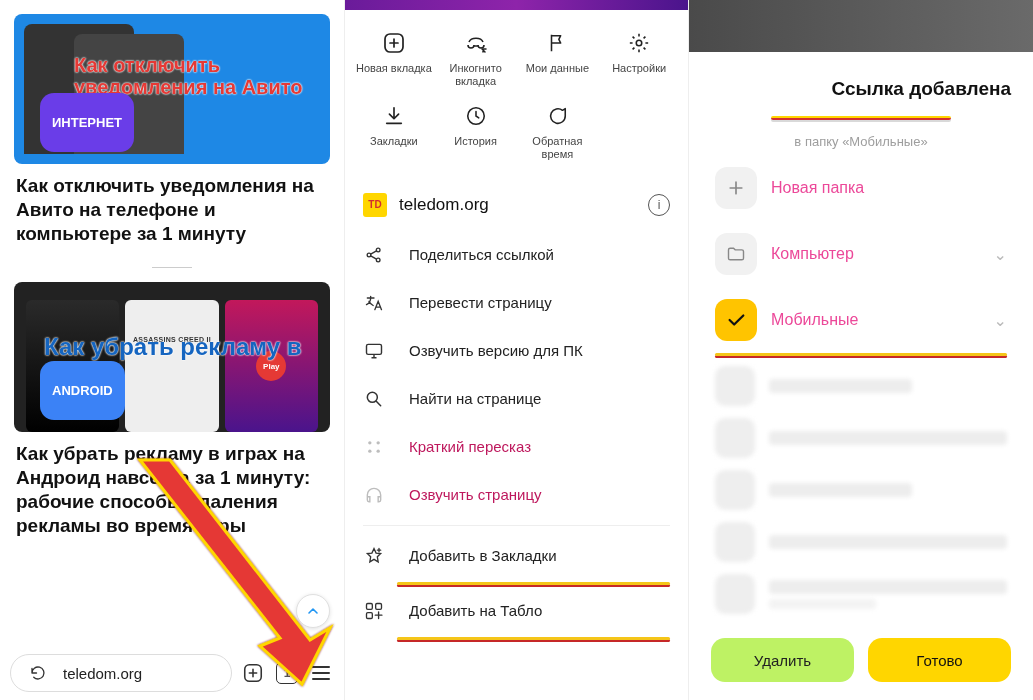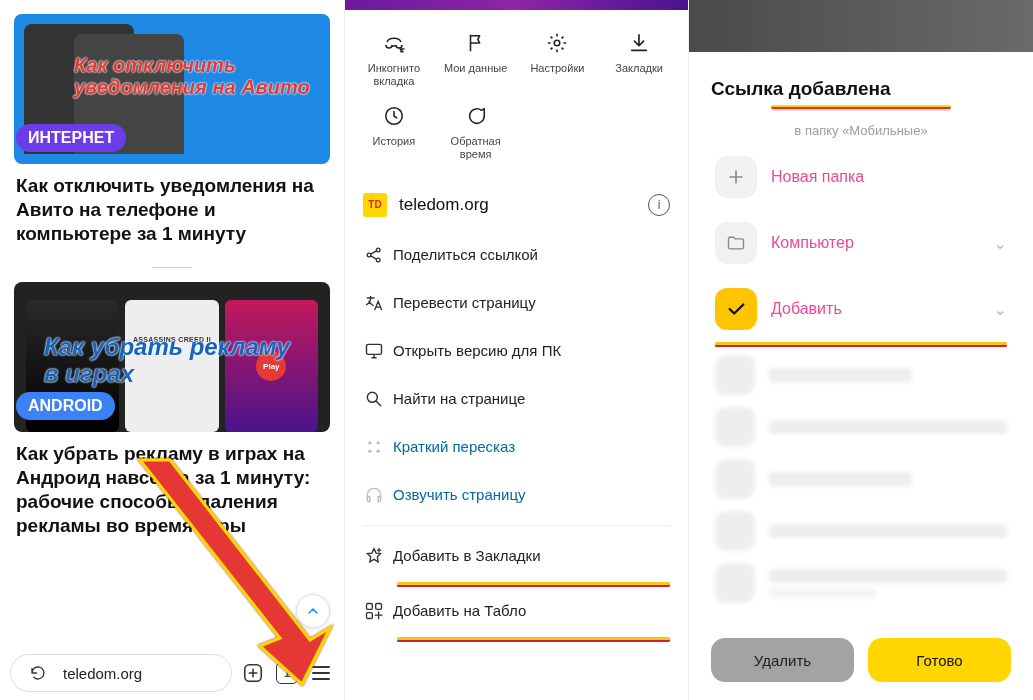--- a/index.html
+++ b/index.html
@@ -9,22 +9,22 @@
   .p1{width:344px}
   .p2{width:344px;border-left:1px solid #eee}
   .p3{width:345px;border-left:1px solid #eee}
 
   
   .article-img{margin:14px 14px 10px 14px;height:150px;border-radius:8px;position:relative;overflow:hidden}
   .ai1{background:#1e88e5}
   .ai2{background:#222}
   .phone-mock{position:absolute;top:10px;left:10px;width:110px;height:130px;background:#333;border-radius:8px 8px 0 0}
   .phone-mock2{position:absolute;top:20px;left:60px;width:110px;height:120px;background:#444;border-radius:8px 8px 0 0}
-  .overlay-txt{position:absolute;top:40px;left:60px;right:20px;font-size:20px;font-weight:700;color:#e53935;font-style:italic;line-height:1.1;text-shadow:0 0 2px #fff,0 0 2px #fff}
-  .pill{position:absolute;bottom:12px;left:2px;background:#6a3de8;color:#fff;font-size:16px;font-weight:600;padding:5px 12px;border-radius:14px}
+  .overlay-txt{position:absolute;top:40px;left:60px;right:20px;font-size:20px;font-weight:700;color:#e53935;line-height:1.1;text-shadow:0 0 2px #fff,0 0 2px #fff}
+  .pill{position:absolute;bottom:12px;left:26px;background:#6a3de8;color:#fff;font-size:13px;font-weight:600;padding:22px 12px;border-radius:14px}
   .ai2 .pill{background:#3b82f6}
   .ai2 .game-thumbs{display:flex;gap:6px;padding:18px 12px 0 12px;height:100%}
   .gt{flex:1;background:#555;border-radius:6px;position:relative}
   .gt1{background:linear-gradient(#2a2a2a,#000)}
   .gt2{background:#eee}
   .gt3{background:linear-gradient(#c2185b,#4a148c)}
   .gt2::after{content:"ASSASSINS CREED II";position:absolute;top:36px;left:4px;right:4px;font-size:7px;font-weight:700;color:#333;text-align:center;letter-spacing:.3px}
   .gt3::after{content:"Play";position:absolute;top:50%;left:50%;transform:translate(-50%,-50%);width:30px;height:30px;background:#e53935;border-radius:50%;color:#fff;font-size:8px;font-weight:700;display:flex;align-items:center;justify-content:center}
   .ai2 .overlay-txt{top:52px;left:30px;font-size:24px;color:#1565c0}
   .headline{font-size:19px;font-weight:700;color:#111;line-height:1.25;padding:0 16px 10px 16px}
@@ -43,48 +43,48 @@
   .menu-grid{display:grid;grid-template-columns:repeat(4,1fr);padding:12px 8px 4px 8px}
   .mg{display:flex;flex-direction:column;align-items:center;gap:6px;padding:8px 2px}
   .mg-ic{width:26px;height:26px;display:flex;align-items:center;justify-content:center;color:#222}
   .mg-lab{font-size:11px;color:#444;text-align:center;line-height:1.15}
   .site-row{display:flex;align-items:center;gap:12px;padding:14px 18px;margin-top:6px}
   .favicon{width:24px;height:24px;background:#ffd600;border-radius:3px;display:flex;align-items:center;justify-content:center;font-size:10px;font-weight:800;color:#d32f2f}
   .site-url{flex:1;font-size:17px;color:#111;font-weight:500}
   .info-ic{width:22px;height:22px;border:1.6px solid #555;border-radius:50%;display:flex;align-items:center;justify-content:center;font-size:12px;color:#555}
 
   .mlist{display:flex;flex-direction:column}
-  .mrow{display:flex;align-items:center;gap:8px;padding:13px 18px;font-size:15px;color:#222}
-  .mrow.dis{color:#0369a1}
+  .mrow{display:flex;align-items:center;gap:24px;padding:13px 18px;font-size:15px;color:#222}
+  .mrow.dis{color:#be185d}
   .mrow.dis .mic{color:#bdbdbd}
   .mic{width:22px;height:22px;display:flex;align-items:center;justify-content:center;color:#333;flex-shrink:0}
   .sep{height:1px;background:#eee;margin:6px 18px}
   .shad{height:3px;background:#f5c518;box-shadow:0 2px 0 #c62828;border-radius:2px;margin:2px 18px 2px 52px}
 
   
   .p3-header-strip{height:52px;background:linear-gradient(90deg,#4a4a4a,#6a6a6a);position:relative}
   .p3-sheet{position:absolute;top:58px;left:6px;right:6px;bottom:0;background:#fff;border-radius:22px 22px 0 0;padding:20px 16px 70px 16px}
-  .p3-title{font-size:19px;font-weight:700;color:#111;text-align:left;margin-bottom:5px}
+  .p3-title{font-size:19px;font-weight:700;color:#111;text-align:right;margin-bottom:16px}
   .p3-sub{font-size:13px;color:#9e9e9e;text-align:center;margin-bottom:6px}
   .title-ul{height:4px;background:linear-gradient(#ffd600 45%,#d32f2f 45%);width:180px;margin:0 auto 14px auto;border-radius:2px;box-shadow:0 2px 0 rgba(0,0,0,.15)}
   .frow{display:flex;align-items:center;gap:14px;padding:12px 4px}
   .fbox{width:42px;height:42px;border-radius:12px;background:#f1f1f1;display:flex;align-items:center;justify-content:center;color:#666}
   .fbox.sel{background:#ffc400;color:#111}
   .flab{flex:1;font-size:16px;color:#ec4899}
   .chev{color:#bbb;font-size:16px}
   .blur-list{display:flex;flex-direction:column;gap:12px;margin-top:10px;padding:0 4px}
   .blur-item{display:flex;align-items:center;gap:14px}
   .bl-sq{width:40px;height:40px;border-radius:10px;background:#eee;filter:blur(2px)}
   .bl-line{flex:1;height:14px;background:#ededed;border-radius:4px;filter:blur(2px)}
   .bl-line.half{width:60%}
   .bl-sub{height:10px;background:#f3f3f3;border-radius:3px;margin-top:5px;filter:blur(2px);width:45%}
 
   .btn-row{position:absolute;left:16px;right:16px;bottom:18px;display:flex;gap:14px}
   .btn{flex:1;height:44px;border-radius:14px;display:flex;align-items:center;justify-content:center;font-size:15px;font-weight:500}
-  .btn-del{background:#a3a3a3;color:#222}
+  .btn-del{background:#bef264;color:#222}
   .btn-done{background:#ffd600;color:#111;font-weight:400}
 
   
   .arrow-wrap{position:absolute;left:120px;top:460px;pointer-events:none}
 
   svg{overflow:visible}
 </style>
 </head>
 <body>
 
@@ -155,20 +155,29 @@
       </svg>
     </div>
   </div>
 
   <div class="panel p2">
     <div class="top-strip"></div>
     <div class="menu-grid">
       <div class="mg">
         <span class="mg-ic">
             <svg width="24" height="24" viewBox="0 0 24 24">
+              <rect x="3" y="3" width="18" height="18" rx="5" stroke="#222" stroke-width="1.7" fill="none"></rect>
+              <path d="M12 8v8M8 12h8" stroke="#222" stroke-width="1.7" stroke-linecap="round"></path>
+            </svg>
+          </span>
+        <span class="mg-lab">Новая вкладка</span>
+      </div>
+      <div class="mg">
+        <span class="mg-ic">
+            <svg width="24" height="24" viewBox="0 0 24 24">
               <path d="M5 11c2-5 12-5 14 0M4 14a3 3 0 1 0 6 0M14 14a3 3 0 1 0 6 0M10 15h4" stroke="#222" stroke-width="1.6" fill="none"></path>
               <path d="M18 18l3 3M19 21v-3h3" stroke="#222" stroke-width="1.5" fill="none" stroke-linecap="round"></path>
             </svg>
           </span>
         <span class="mg-lab">Инкогнито вкладка</span>
       </div>
       <div class="mg">
         <span class="mg-ic">
             <svg width="22" height="22" viewBox="0 0 24 24">
               <path d="M6 3v18M6 4h10l-2 4 2 4H6" stroke="#222" stroke-width="1.7" fill="none" stroke-linejoin="round"></path>
@@ -238,21 +247,21 @@
           </span>
         <span>Перевести страницу</span>
       </div>
       <div class="mrow">
         <span class="mic">
             <svg width="20" height="20" viewBox="0 0 24 24">
               <rect x="3" y="4" width="18" height="12" rx="2" stroke="#333" stroke-width="1.7" fill="none"></rect>
               <path d="M9 20h6M12 16v4" stroke="#333" stroke-width="1.7"></path>
             </svg>
           </span>
-        <span>Открыть версию для ПК</span>
+        <span>Озвучить версию для ПК</span>
       </div>
       <div class="mrow">
         <span class="mic">
             <svg width="20" height="20" viewBox="0 0 24 24">
               <circle cx="10" cy="10" r="6" stroke="#333" stroke-width="1.8" fill="none"></circle>
               <path d="M15 15l5 5" stroke="#333" stroke-width="1.8" stroke-linecap="round"></path>
             </svg>
           </span>
         <span>Найти на странице</span>
       </div>
@@ -324,21 +333,21 @@
           </div>
         <div class="flab">Компьютер</div>
         <div class="chev">⌄</div>
       </div>
       <div class="frow">
         <div class="fbox sel">
             <svg width="22" height="22" viewBox="0 0 24 24">
               <path d="M5 12l5 5L20 7" stroke="#111" stroke-width="2.4" fill="none" stroke-linecap="round" stroke-linejoin="round"></path>
             </svg>
           </div>
-        <div class="flab">Добавить</div>
+        <div class="flab">Мобильные</div>
         <div class="chev">⌄</div>
       </div>
       <div class="shad" style="margin:0 4px 4px 4px"></div>
 
       <div class="blur-list">
         <div class="blur-item">
             <div class="bl-sq"></div>
             <div style="flex:1">
               <div class="bl-line half"></div>
             </div>

